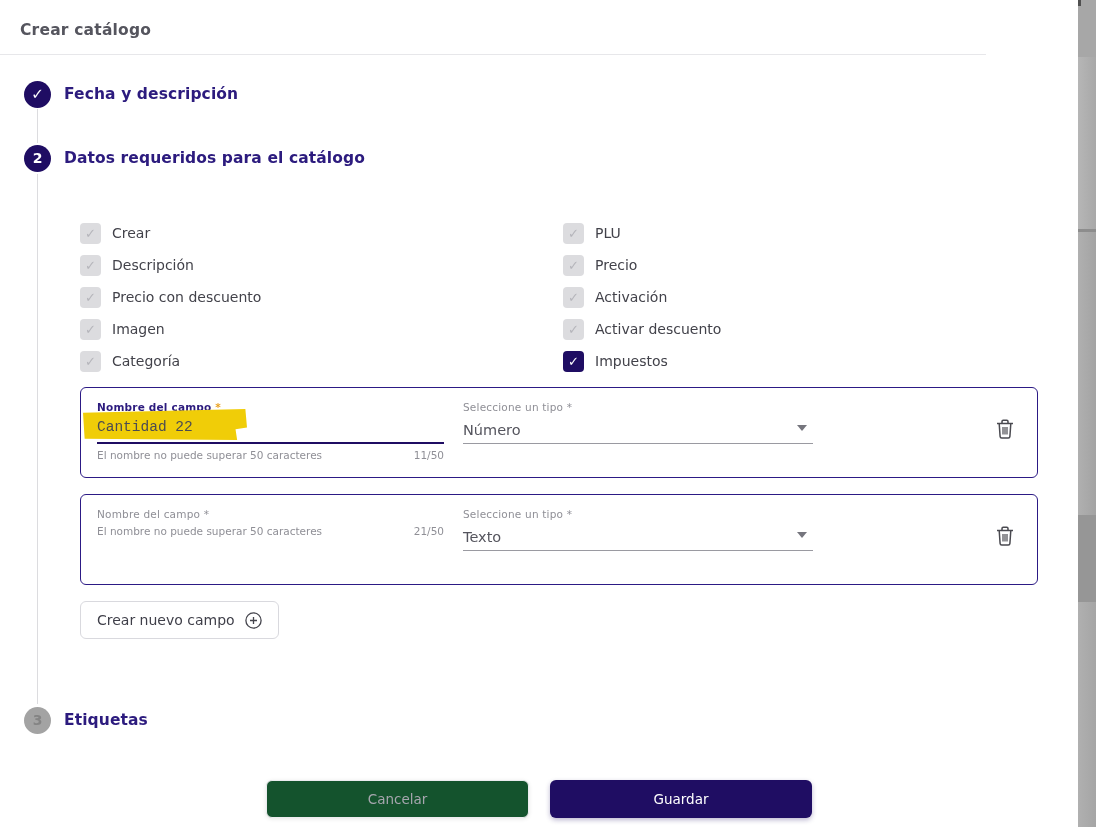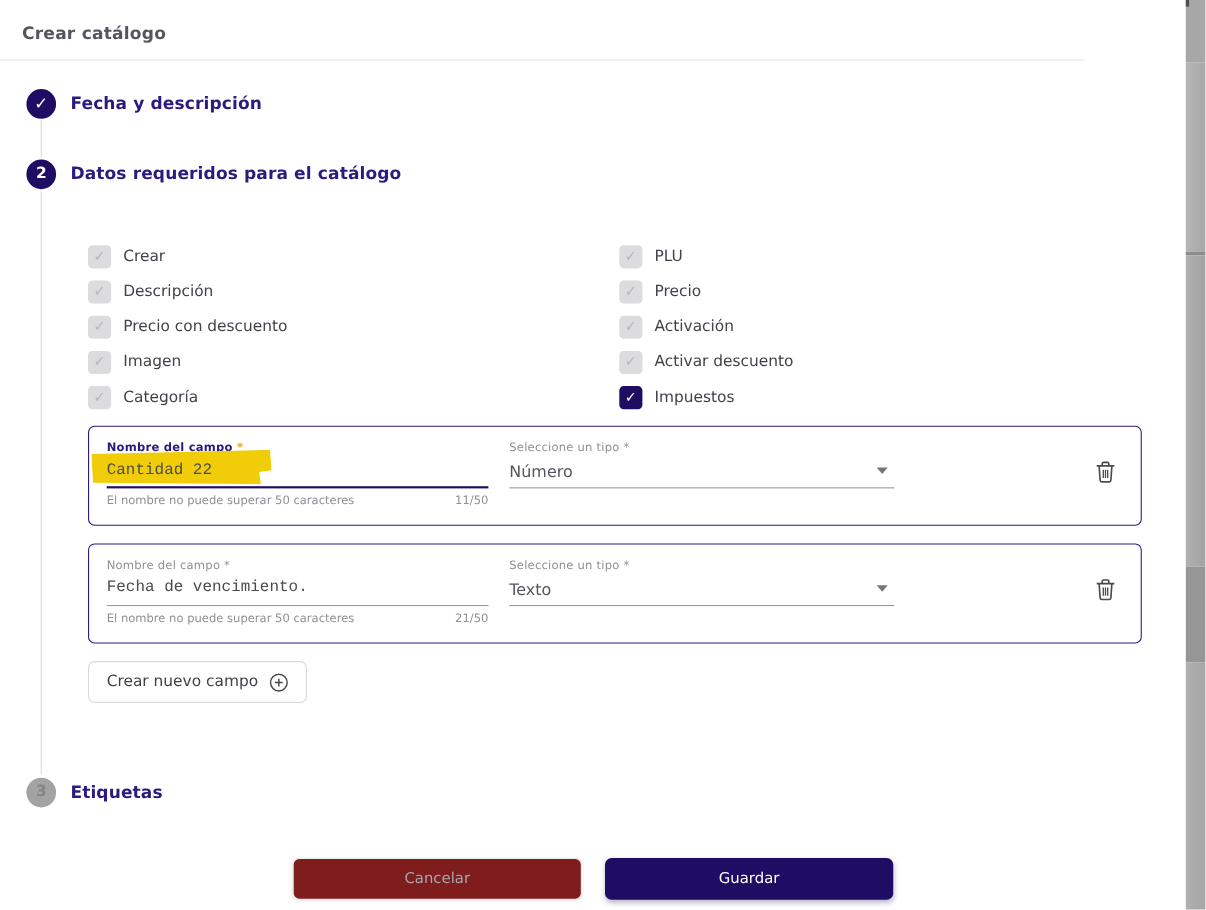--- a/index.html
+++ b/index.html
@@ -117,21 +117,21 @@
   .modal-footer {
     position: absolute; left: 0; bottom: 9px; width: 1078px;
     display: flex; justify-content: center; gap: 21px;
   }
   .btn {
     height: 38px; border-radius: 6px; font-size: 13.5px;
     display: flex; align-items: center; justify-content: center;
     cursor: pointer; font-family: inherit;
   }
   .btn-cancel {
-    width: 263px; background: #7f1d1d; border: 1px solid #ececef;
+    width: 263px; background: #14532d; border: 1px solid #ececef;
     color: #a6a6ae; box-shadow: 0 1px 4px rgba(0,0,0,.10);
   }
   .btn-save {
     width: 262px; background: #1f0d63; border: none; color: #ffffff;
     box-shadow: 0 2px 5px rgba(31,13,99,.30);
   }
 
   
   .bg-strip { position: absolute; right: 0; top: 0; width: 18px; height: 827px; }
   .bg-strip .b1 { position: absolute; top: 0;    height: 57px;  width: 100%; background: #a7a7a7; }
@@ -276,23 +276,20 @@
           </button>
         </section>
 
         
         <section class="field-card">
           <div class="fc-name">
             <label class="fc-label">
               <span>Nombre del campo</span>
               <span class="req-mark">*</span>
             </label>
-            <div class="value-line">
-              <span class="value-text">Fecha de vencimiento.</span>
-            </div>
             <div class="helper-row">
               <span>El nombre no puede superar 50 caracteres</span>
               <span>21/50</span>
             </div>
           </div>
           <div class="fc-select">
             <label class="fc-label">
               <span>Seleccione un tipo</span>
               <span class="req-mark">*</span>
             </label>

